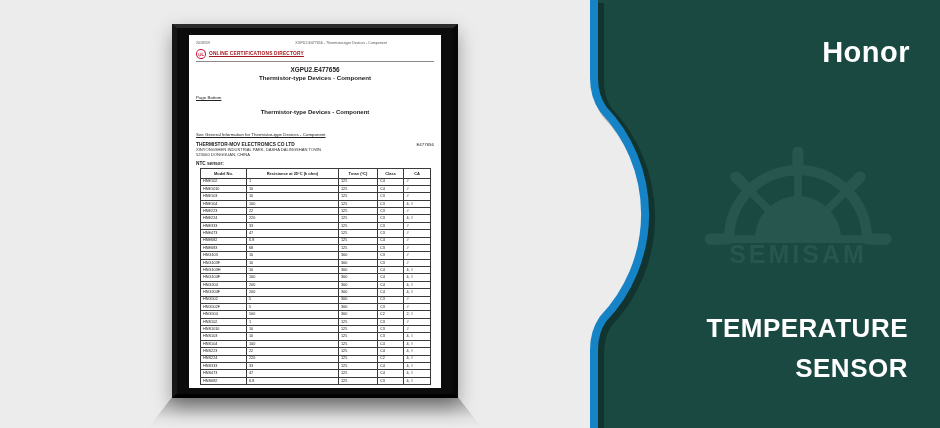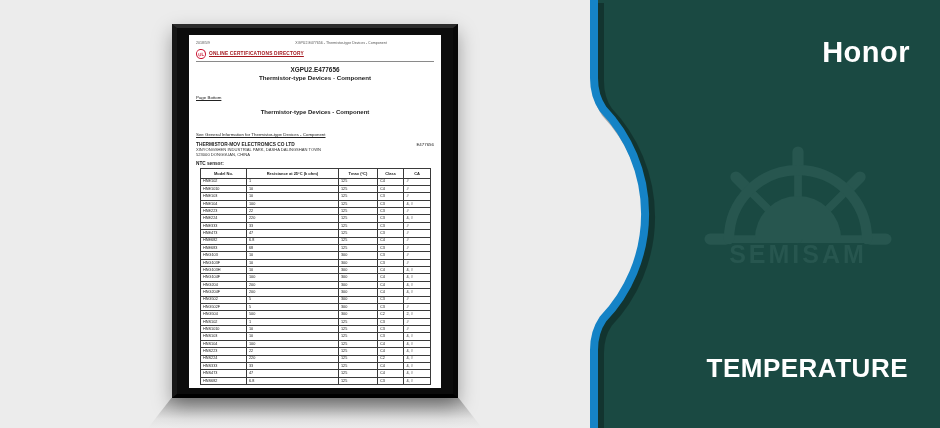--- a/index.html
+++ b/index.html
@@ -385,14 +385,15 @@
         <path d="M30,108 A80 80 0 0 1 190,108" stroke-width="12"></path>
       </g>
 
       <path d="M60,108 A50 50 0 0 1 160,108 Z" fill="#27564f" stroke="none"></path>
     </svg>
     <div class="wm-brand">SEMISAM</div>
   </div>
 
   <div class="temp-heading">
     <div>TEMPERATURE</div>
+    <div>SENSOR</div>
   </div>
 </div>
 
 </body></html>

